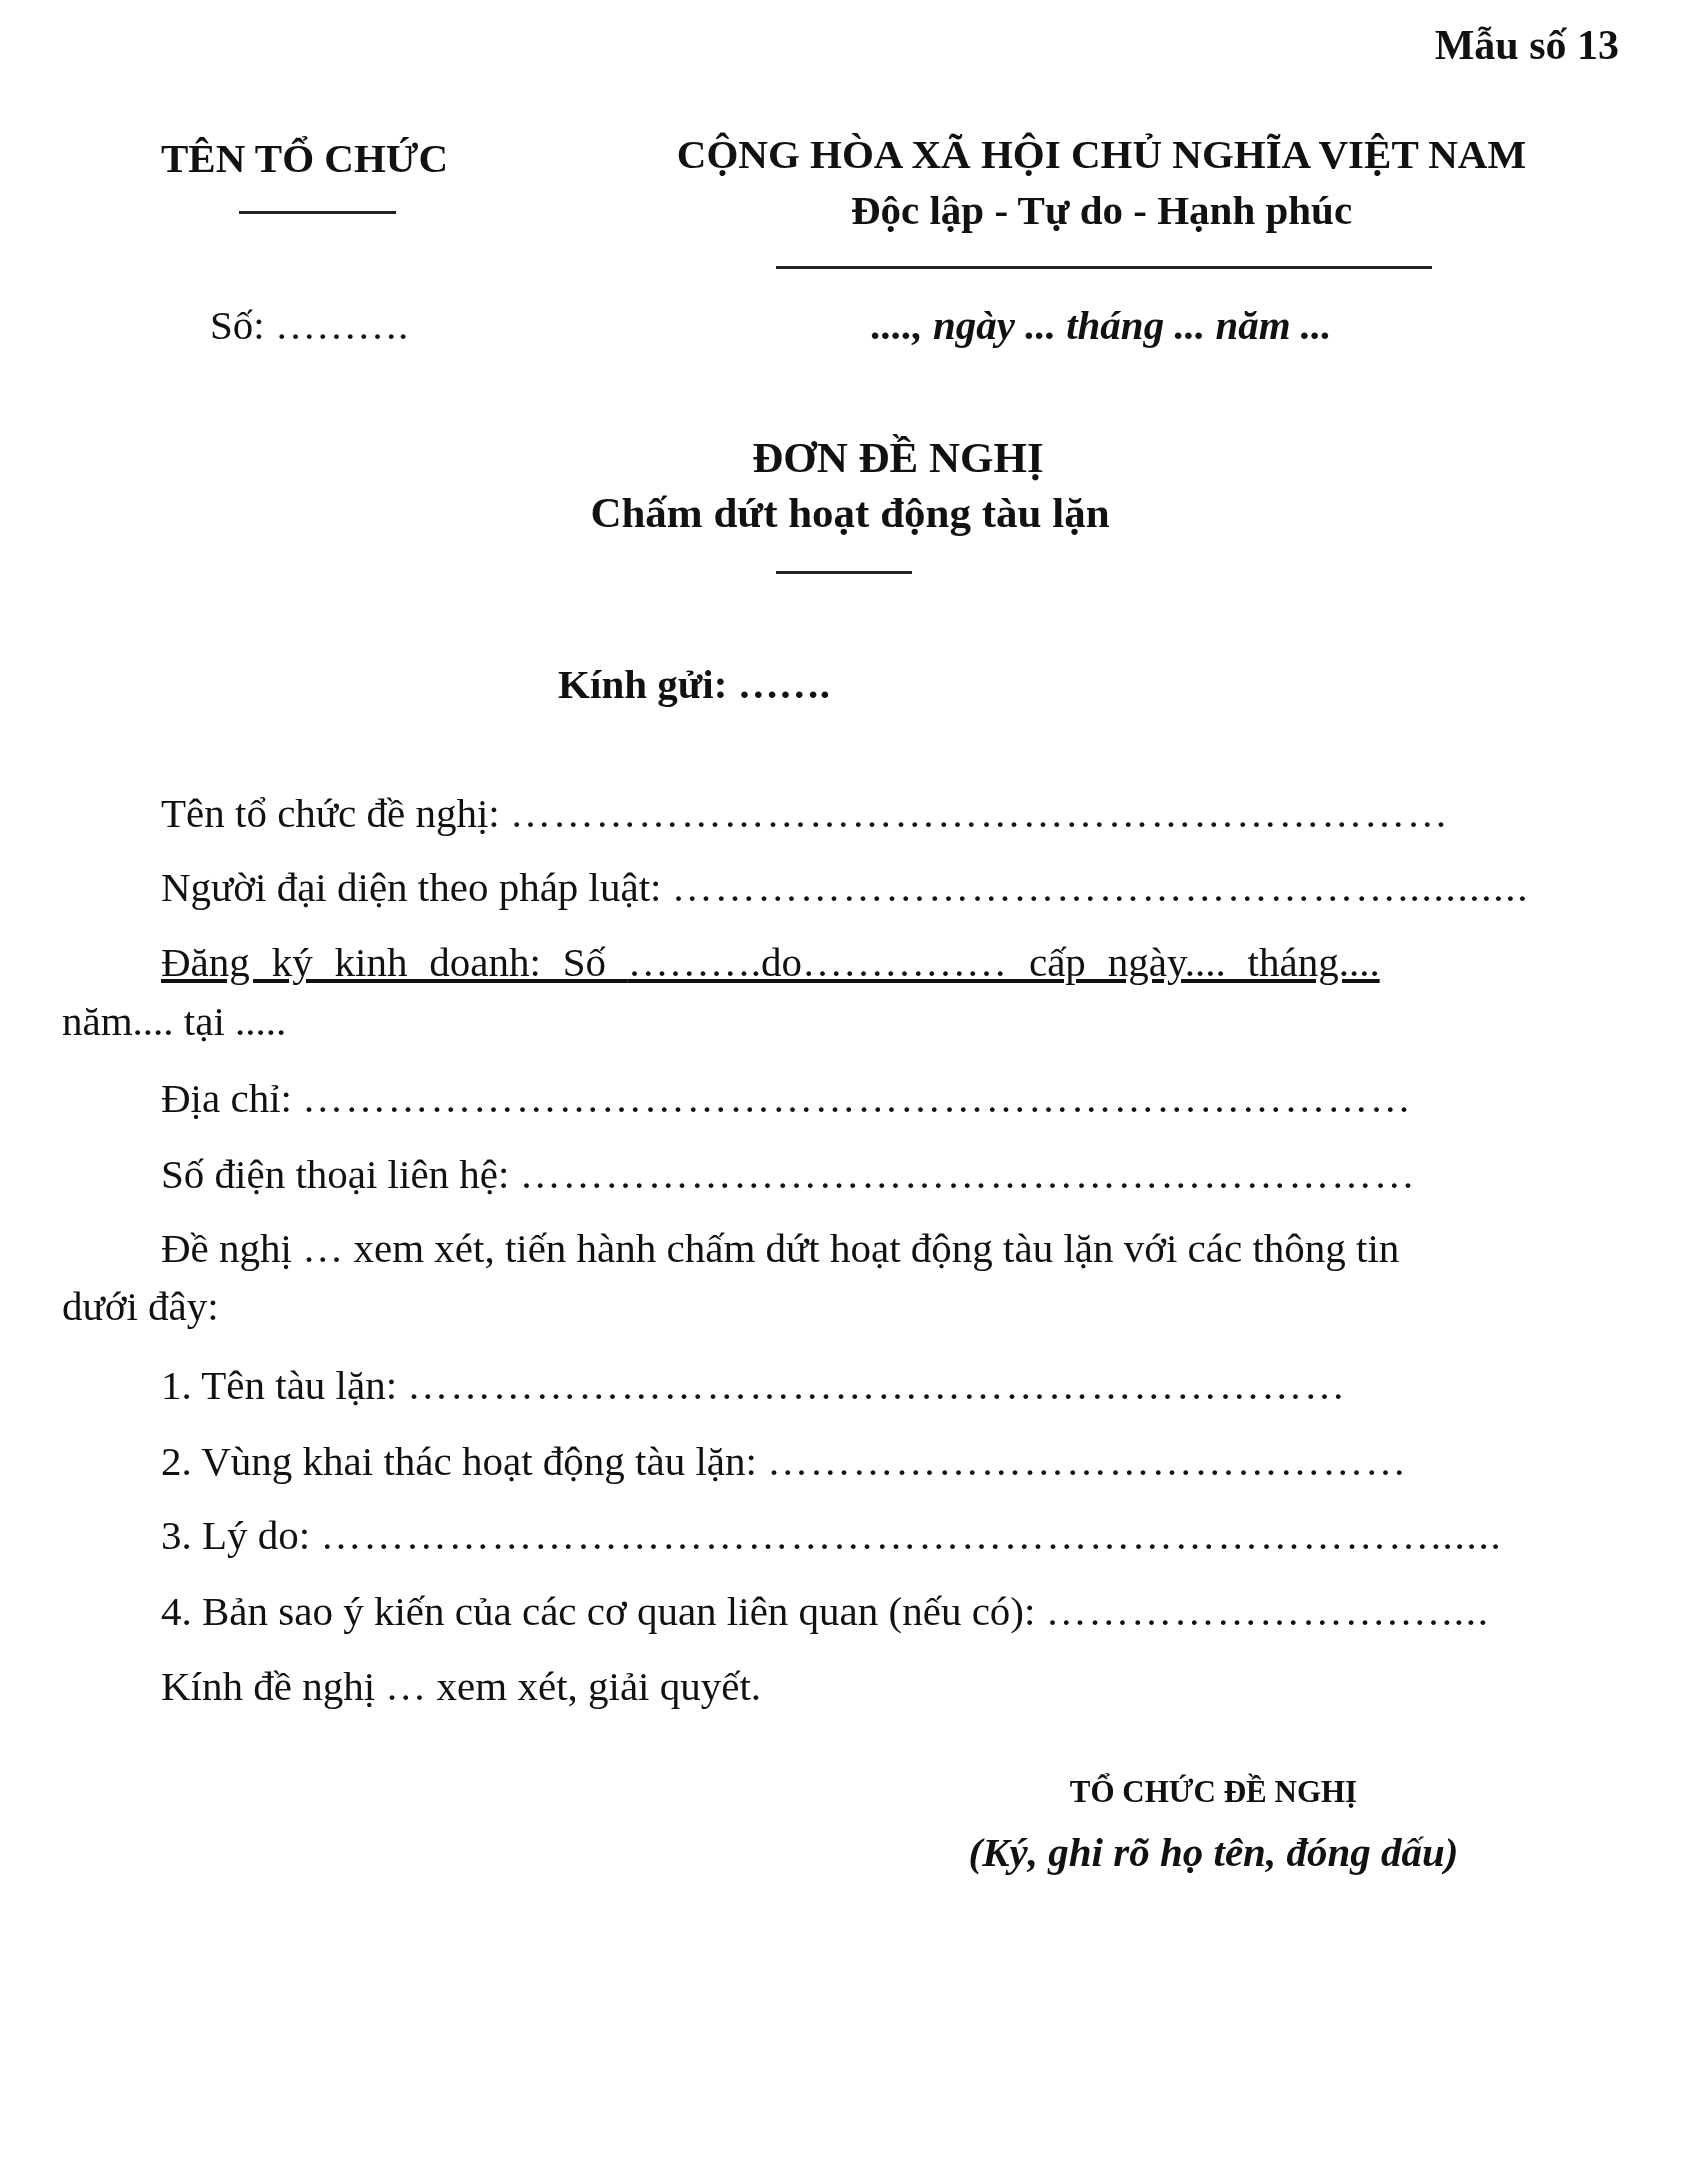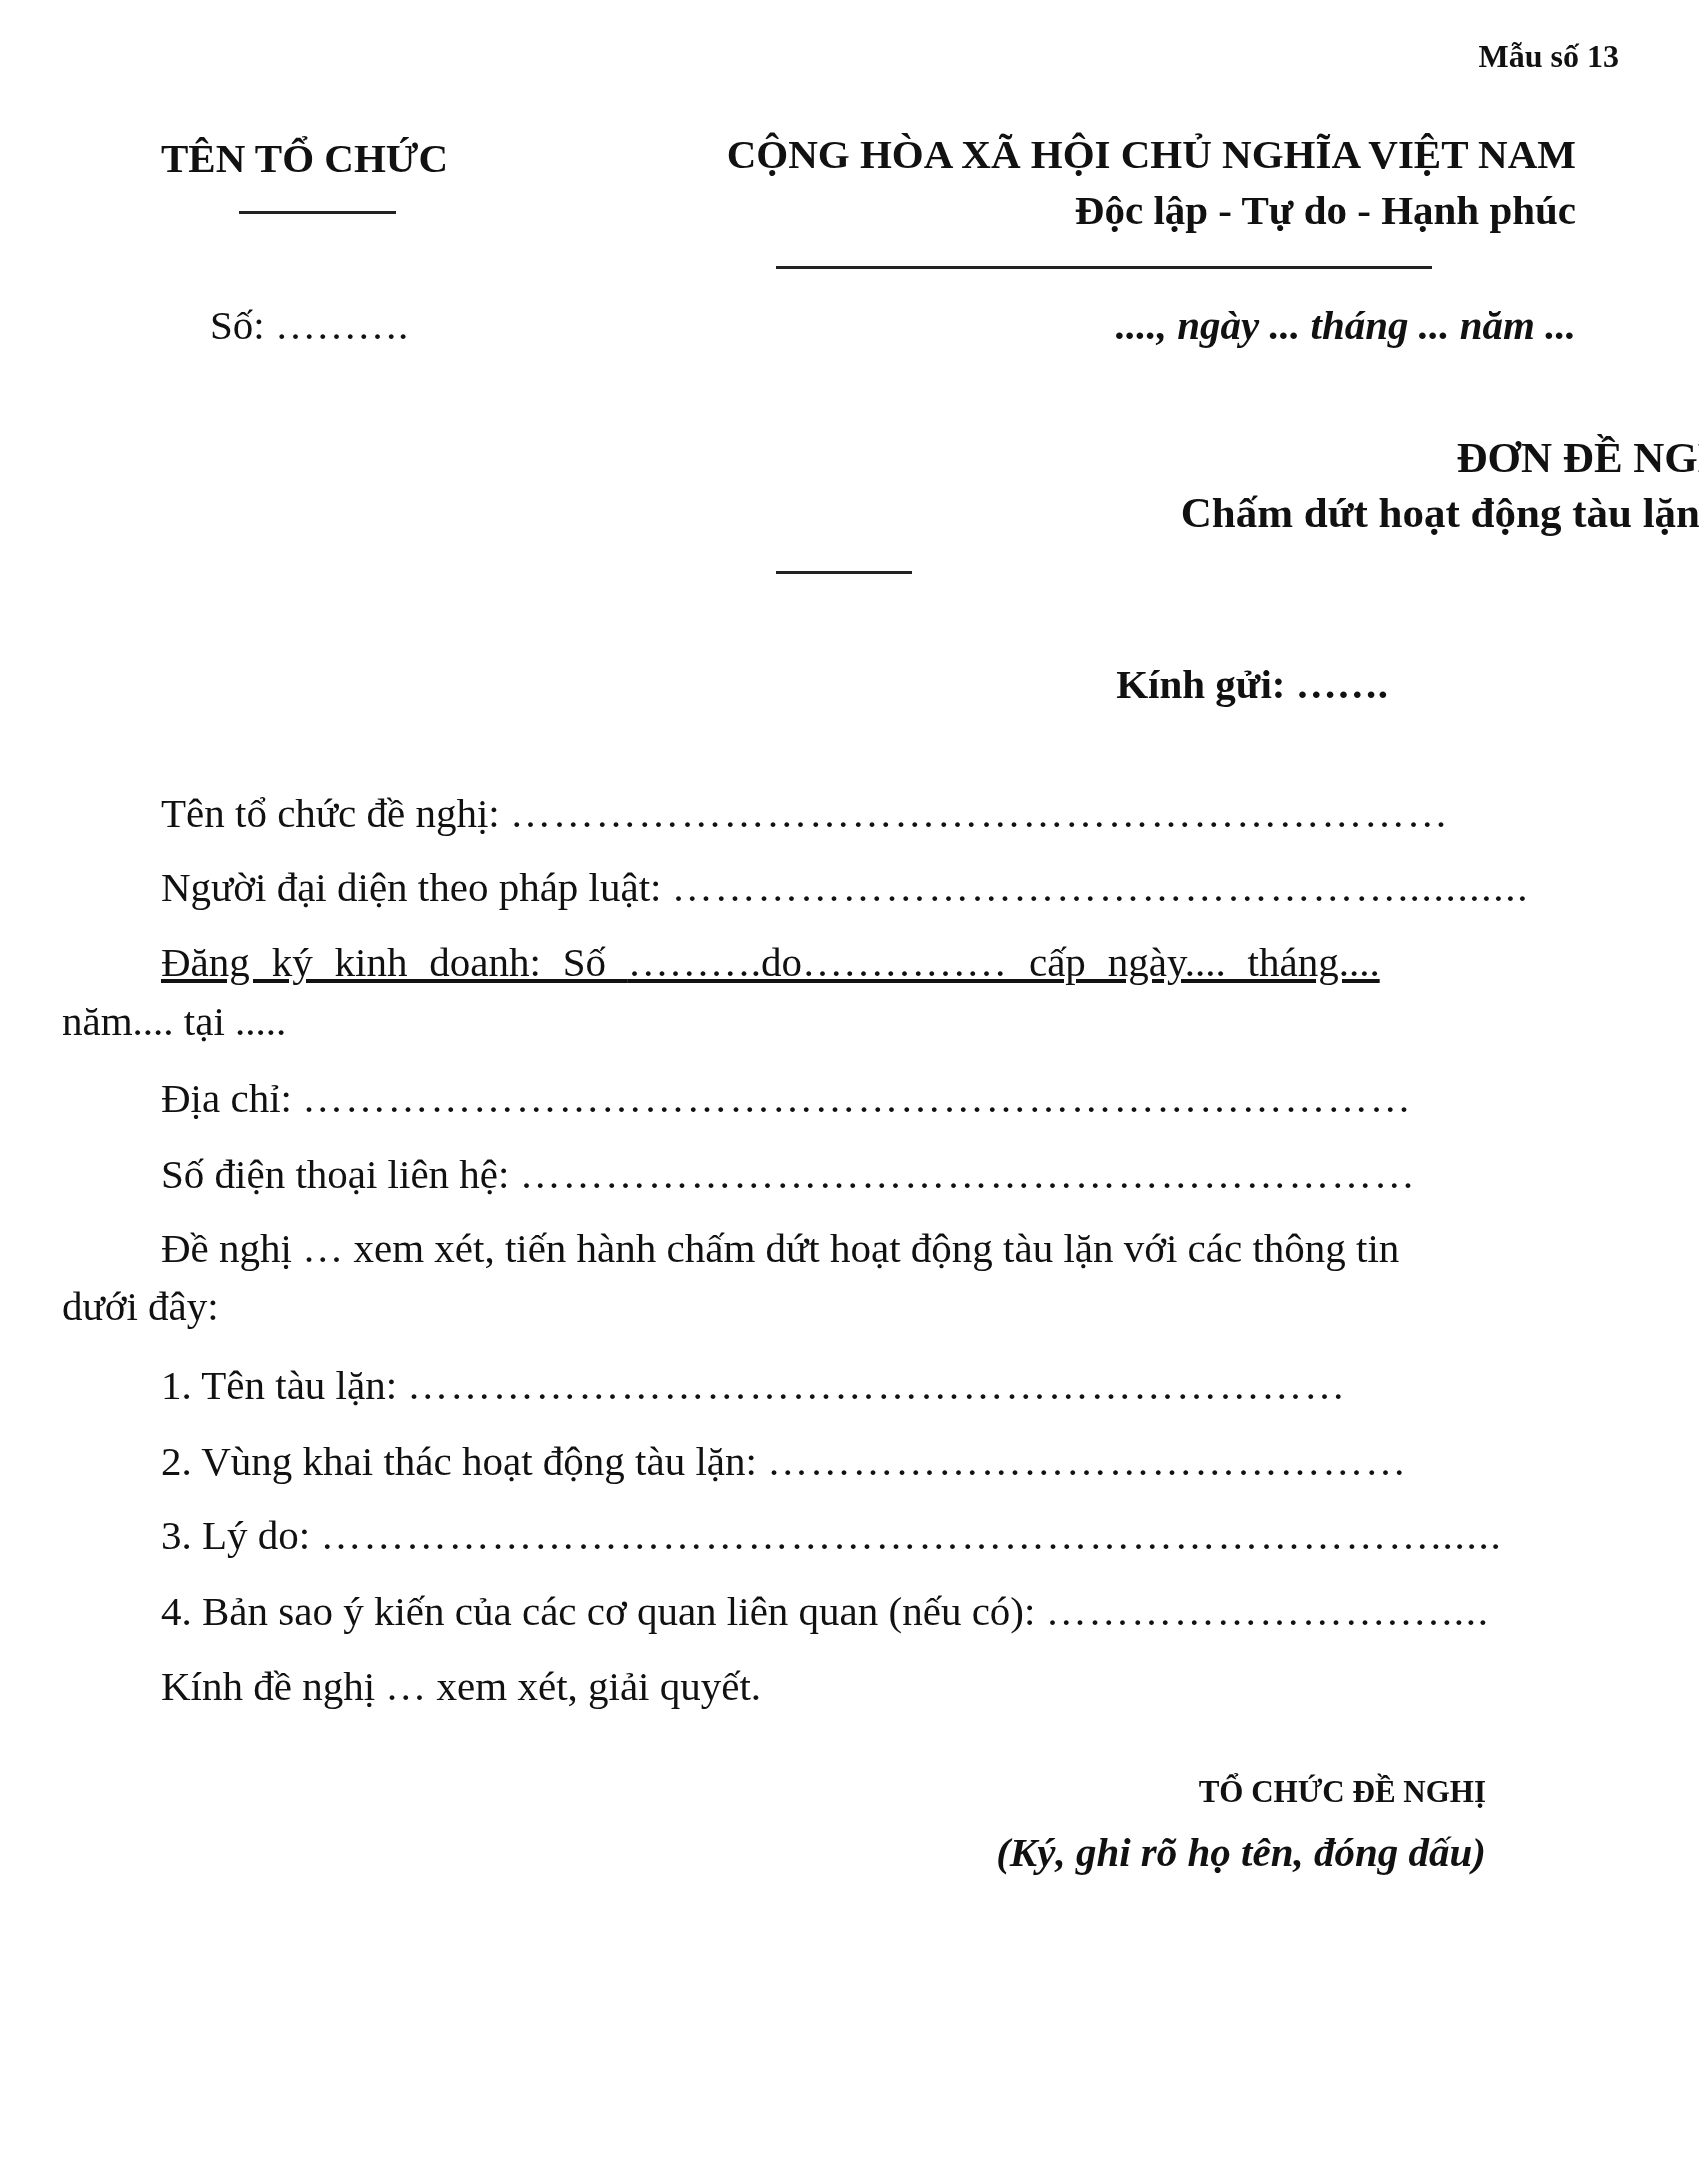--- a/index.html
+++ b/index.html
@@ -4,26 +4,26 @@
 <style>
   html, body { margin:0; padding:0; background:#ffffff; }
   body { width:1700px; height:2183px; position:relative; overflow:hidden;
          font-family:"Liberation Serif", "DejaVu Serif", serif; color:#111; }
   .abs { position:absolute; white-space:nowrap; }
   .b { font-weight:bold; }
   .i { font-style:italic;font-weight:bold; }
   .rule { position:absolute; height:2.5px; background:#222; }
   .line { position:absolute; font-size:41px; line-height:50px; white-space:nowrap; }
   .dots { letter-spacing:1.7px; }
-  .center { text-align:right; }
+  .center { text-align:center; }
 </style>
 </head>
 <body>
 
-<div class="abs b" style="right:81px; top:38px; font-size:32px;">Mẫu số 13</div>
+<div class="abs b" style="right:81px; top:21px; font-size:42px;">Mẫu số 13</div>
 
 <div class="abs b" style="left:161px; top:134px; font-size:41px;">TÊN TỔ CHỨC</div>
 <div class="rule" style="left:239px; top:211px; width:157px;"></div>
 <div class="abs" style="left:210px; top:301px; font-size:41px;">Số: ……….</div>
 
 <div class="abs b center" style="left:627px; width:949px; top:130px; font-size:41px;">CỘNG HÒA XÃ HỘI CHỦ NGHĨA VIỆT NAM</div>
 <div class="abs b center" style="left:627px; width:949px; top:186px; font-size:41px;">Độc lập - Tự do - Hạnh phúc</div>
 <div class="rule" style="left:776px; top:266px; width:656px;"></div>
 <div class="abs i center" style="left:627px; width:949px; top:301px; font-size:41px;">...., ngày ... tháng ... năm ...</div>
 

